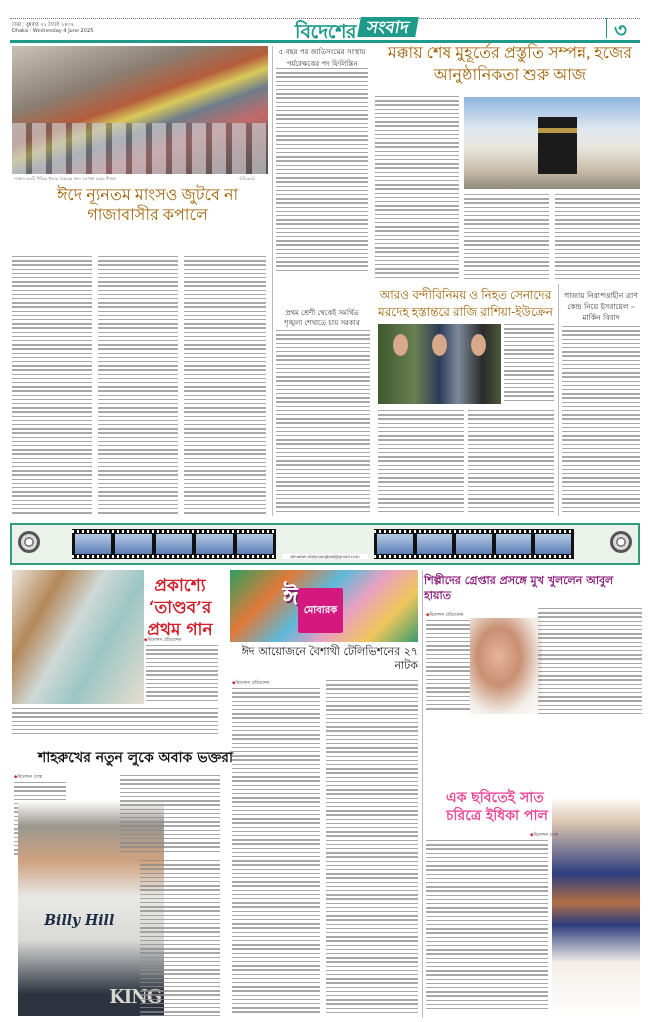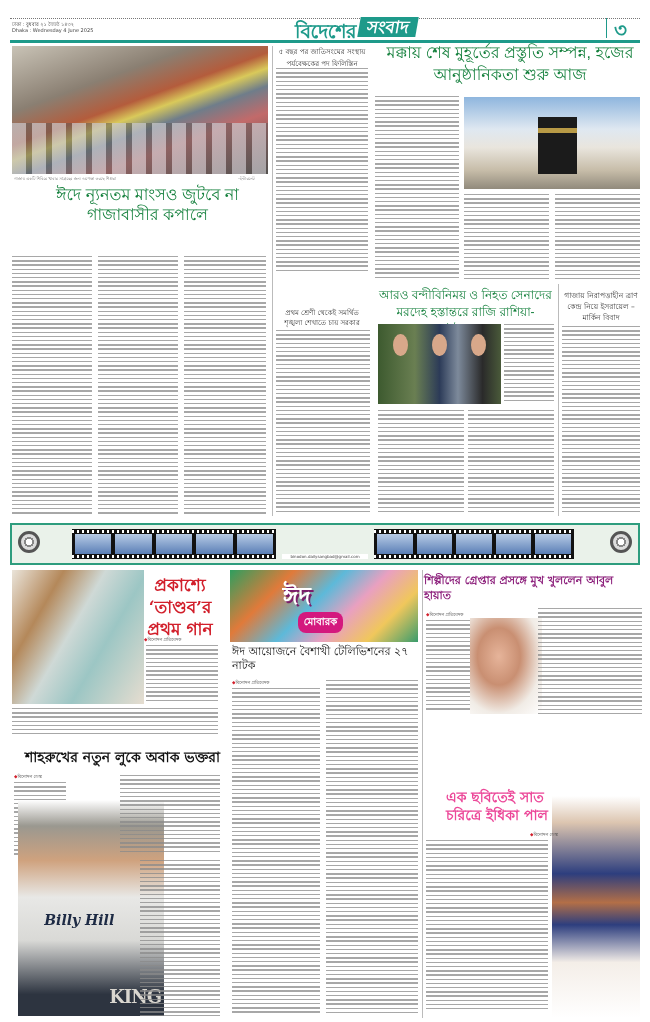--- a/index.html
+++ b/index.html
@@ -24,31 +24,31 @@
   .ph-gaza { background: linear-gradient(160deg, #c9c3b6 0%, #8a7f72 30%, #b45c3c 45%, #d9c95a 52%, #6f7d8a 60%, #c26a6a 72%, #4f4a46 100%); }
   .ph-gaza::after { content:""; position:absolute; left:0; right:0; bottom:0; height:40%; background: repeating-linear-gradient(90deg, rgba(200,200,205,.7) 0 14px, rgba(90,90,90,.5) 14px 20px); }
   .ph-kaaba { background: linear-gradient(180deg, #8fb6de 0%, #dfe8f1 35%, #e9e5dd 55%, #c6bca8 80%, #918a7c 100%); }
   .ph-kaaba .cube { position:absolute; left:42%; top:22%; width:22%; height:62%; background:#1b1b1b; }
   .ph-kaaba .band { position:absolute; left:42%; top:34%; width:22%; height:5%; background:#b89a46; }
   .ph-men { background: linear-gradient(90deg, #3d5a2f 0%, #6a7f52 30%, #2c3b58 50%, #7d8a9b 65%, #2a2a2a 85%, #4a5a3a 100%); }
   .ph-men .face { position:absolute; width:12%; height:28%; border-radius:50%; background:#d8a88a; top:12%; }
   .ph-tandob { background: linear-gradient(120deg, #eae4da 0%, #b4885a 25%, #cfd9d6 45%, #9cc6c4 65%, #e6ddd0 100%); }
   .ph-eid { background: linear-gradient(135deg, #2f9e5e 0%, #e07a3a 25%, #5db9d9 45%, #e9a0c0 62%, #f0c75c 80%, #3a9c6d 100%); }
   .ph-eid .eidtxt { position:absolute; left:28%; top:10%; font-family:Liberation Serif, serif; font-weight:bold; font-size:24px; color:#ffffff; text-shadow: 2px 2px 0 #7a1d6a; }
-  .ph-eid .mobarak { position:absolute; left:36%; bottom:12%; background:#d4187e; color:#fff; font-size:10px; font-weight:bold; padding:2px 6px; border-radius:8px; }
+  .ph-eid .mobarak { position:absolute; left:36%; bottom:12%; background:#d4187e; color:#fff; font-size:10px; font-weight:bold; padding:14px 6px; border-radius:2px; }
   .ph-hayat { background: radial-gradient(ellipse at 40% 40%, #e6b49a 0%, #c98f72 35%, #f1ece6 70%, #ffffff 100%); }
   .ph-srk { background: linear-gradient(180deg, #ffffff 0%, #9a9890 12%, #cfa27e 28%, #e8e8e6 45%, #d9d9d6 65%, #2d3440 90%); }
   .ph-srk .billy { position:absolute; left:18%; top:52%; font-family:"DejaVu Serif", serif; font-style:italic; font-weight:bold; font-size:14px; color:#1d2a44; }
   .ph-srk .king { position:absolute; right:2%; bottom:4%; font-family:"DejaVu Serif", serif; font-size:18px; font-weight:bold; color:#d9d6cf; letter-spacing:-1px; }
   .ph-idhika { background: linear-gradient(180deg, #ffffff 0%, #dcc5b0 12%, #2d3e7e 35%, #b36f47 48%, #2d3e7e 58%, #f4eee8 75%, #ffffff 100%); }
 
   .caption { font-size: 4px; color: #666; white-space: nowrap; }
 
   
-  .hl { font-family: Liberation Sans, sans-serif; color: #15803d; text-align: center; line-height: 1.25; }
+  .hl { font-family: Liberation Serif, serif; color: #a16207; text-align: center; line-height: 1.25; }
   .hl-gaza { left: 40px; top: 185px; width: 215px; font-size: 16px; }
   .hl-mecca { left: 375px; top: 42px; width: 270px; font-size: 16px; line-height: 1.35; }
   .hl-pows { left: 378px; top: 287px; width: 175px; font-size: 12px; line-height: 1.45; }
   .hl-side { font-size: 7px; text-align: center; color: #333; }
 
   
   .txt { background: repeating-linear-gradient(180deg, #8a8a8a 0 1.4px, transparent 1.4px 4.2px); opacity: .75; }
 
   .vrule { width: 1px; background: #bbb; }
 
@@ -58,21 +58,21 @@
   .film .frames { position:absolute; left:0; right:0; top:5px; bottom:5px; display:flex; gap:4px; padding:0 3px; }
   .film .frames span { flex:1; background: linear-gradient(180deg, #b7cbe6, #5b7fb6); }
   .film::before, .film::after { content:""; position:absolute; left:0; right:0; height:3px; background: repeating-linear-gradient(90deg, #fff 0 2px, transparent 2px 5px); }
   .film::before { top:1px; } .film::after { bottom:1px; }
   .binodon-title { position:absolute; left:268px; top:1px; width:90px; text-align:center; font-family:"DejaVu Serif", serif; font-size:22px; color:#111; }
   .binodon-mail { position:absolute; left:270px; top:29px; width:86px; text-align:center; font-size:4px; color:#444; background:#fff; }
   .reel { position:absolute; top:6px; width:22px; height:22px; border-radius:50%; border:3px solid #555; background: radial-gradient(circle, #fff 0 3px, #888 3px 5px, #ddd 5px); }
 
   .hl-red { font-family:"DejaVu Serif", serif; color:#d21f2b; font-weight:bold; text-align:center; line-height:1.3; }
   .hl-purple { font-family:"DejaVu Serif", serif; color:#8b1d7a; font-weight:bold; text-align:left; line-height:1.35; }
-  .hl-black { font-family:"DejaVu Serif", serif; color:#111; font-weight:bold; text-align:left; line-height:1.3; }
+  .hl-black { font-family:"DejaVu Serif", serif; color:#111; font-weight:bold; text-align:right; line-height:1.3; }
   .hl-blue { font-family:"DejaVu Serif", serif; color:#ec4899; font-weight:bold; text-align:left; line-height:1.3; }
   .byline { font-size: 4.5px; color: #444; white-space: nowrap; }
   .byline::before { content: "\25C6 "; color:#d21f2b; }
 </style>
 </head>
 <body>
 
 <div class="abs hdr-dots"></div>
 <div class="abs hdr-date">
   <div>ঢাকা : বুধবার ২১ জ্যৈষ্ঠ ১৪৩২</div>

